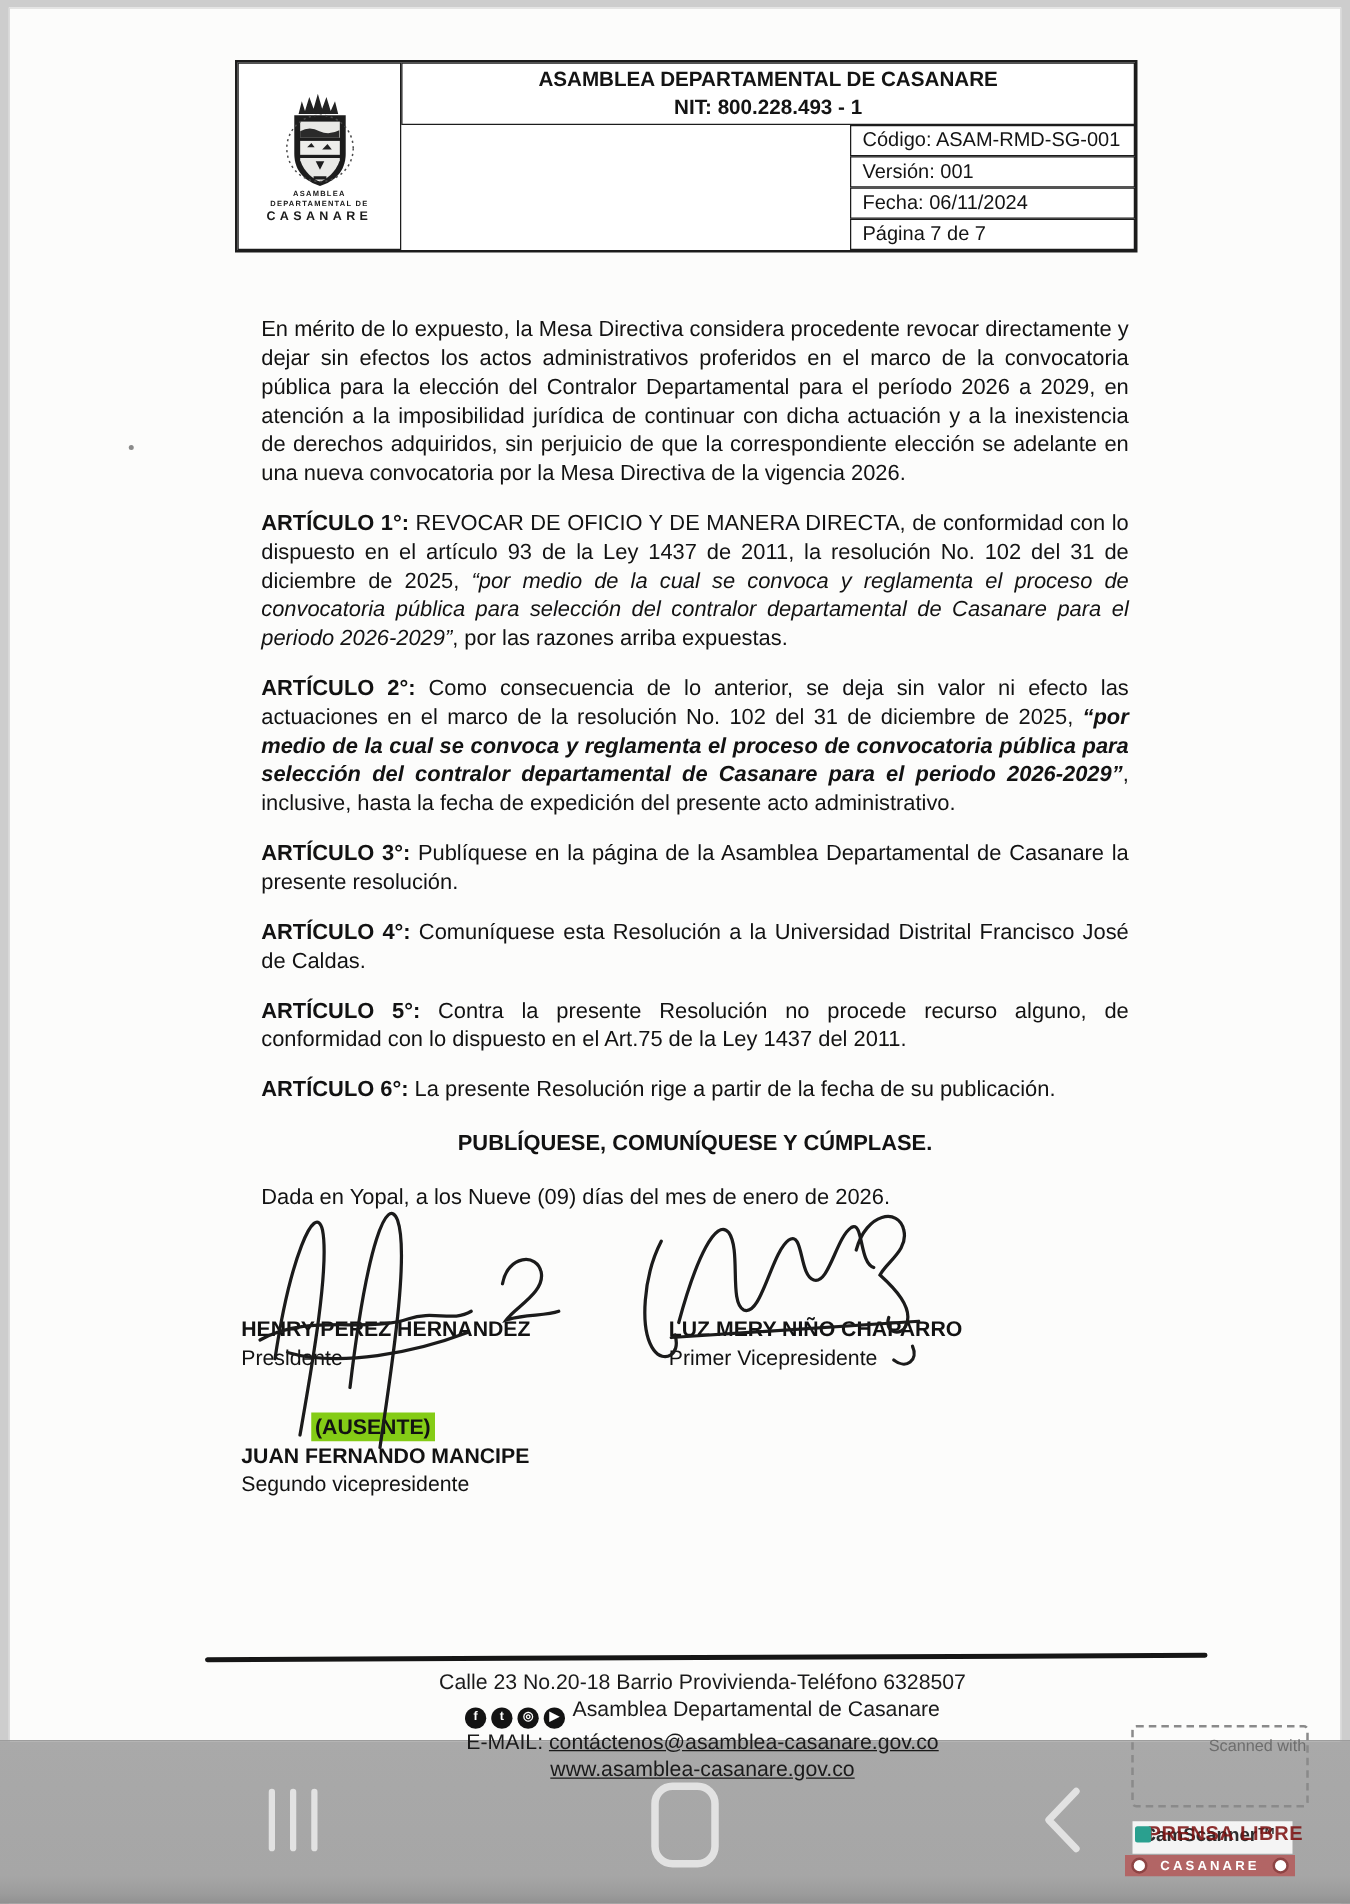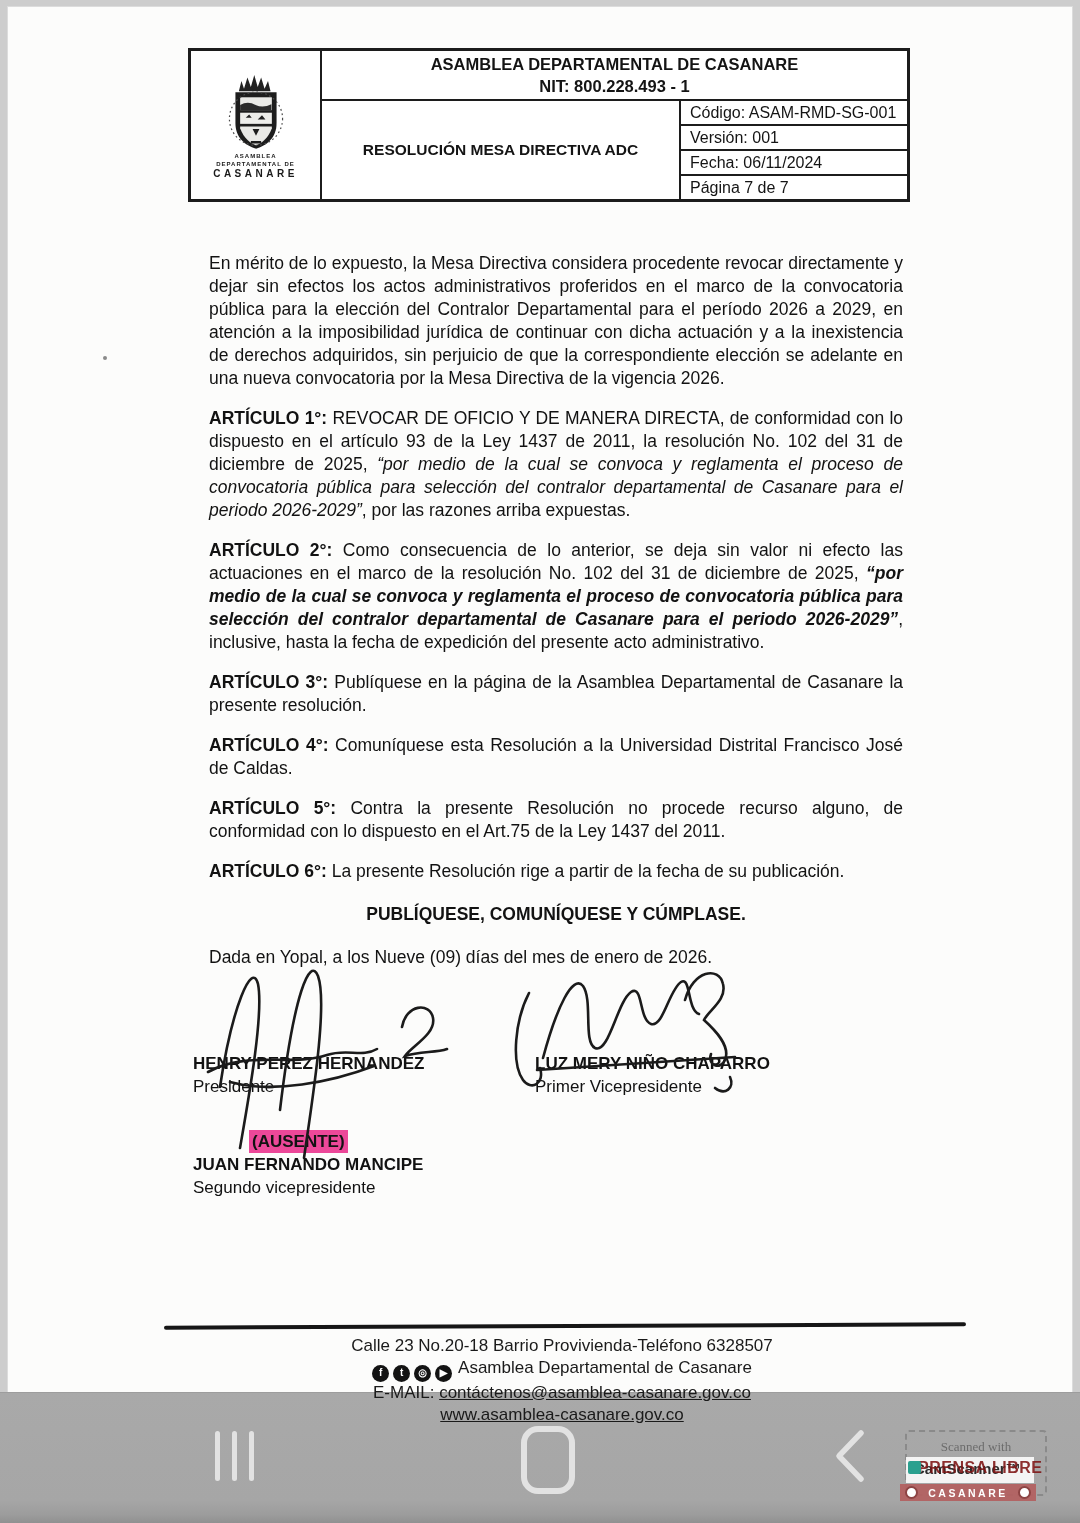--- a/index.html
+++ b/index.html
@@ -33,21 +33,21 @@
   .q-italic{font-style:italic;}
   .q-bold-italic{font-style:italic;font-weight:bold;}
   .publish{margin-top:20px !important;}
   .dada{margin-top:20px !important;text-align:left;}
 
   
   .sig{position:absolute;z-index:4;pointer-events:none;}
   .sig path{fill:none;stroke:#1b1b1b;stroke-width:2.6;stroke-linecap:round;}
   .sign-block{position:absolute;z-index:3;font-size:17px;color:#121212;line-height:23px;}
   .sign-name{font-weight:bold;}
-  .ausente-tag{display:inline-block;font-weight:bold;background:#ec4899;padding:0 3px;margin-left:56px;}
+  .ausente-tag{display:inline-block;font-weight:bold;background:#84cc16;padding:0 3px;margin-left:56px;}
   .speck{position:absolute;left:96px;top:350px;width:4px;height:4px;background:#8a8a8a;border-radius:50%;}
 
   
   .foot-rule{position:absolute;left:157px;top:1318px;width:802px;height:4px;background:#161616;
     border-radius:3px;transform:rotate(-0.25deg);}
   .doc-footer{position:absolute;left:130px;top:1329px;width:850px;text-align:center;z-index:6;
     font-size:17px;color:#1a1a1a;line-height:22px;}
   .doc-footer .row{margin:0;}
   .social{display:inline-flex;gap:4px;vertical-align:-3px;margin-right:6px;}
   .s-ico{width:17px;height:17px;border-radius:50%;background:#131313;color:#fff;font-size:10px;
@@ -58,22 +58,22 @@
   .navbar{position:absolute;left:0;top:1392px;width:1080px;height:131px;z-index:5;
     background:linear-gradient(#a9a9a9 0%,#a6a6a6 82%,#9c9c9c 93%,#8f8f8f 100%);
     border-top:1px solid #9d9d9d;}
   .nav-recents{position:absolute;left:215px;top:1431px;display:flex;gap:12px;z-index:7;cursor:pointer;}
   .nav-recents span{width:5px;height:50px;background:#e2e2e2;border-radius:3px;}
   .nav-home{position:absolute;left:521px;top:1426px;width:42px;height:56px;border:6px solid #e2e2e2;
     border-radius:17px;z-index:7;cursor:pointer;}
   .nav-back{position:absolute;left:833px;top:1429px;z-index:7;cursor:pointer;}
 
   
-  .wm-box{position:absolute;left:905px;top:1430px;width:138px;height:62px;border:2px dashed #8a8a8a;
-    border-radius:4px;z-index:8;text-align:center;font-family:Liberation Serif, serif;}
+  .wm-box{position:absolute;left:905px;top:1380px;width:138px;height:62px;border:2px dashed #8a8a8a;
+    border-radius:4px;z-index:8;text-align:right;}
   .wm-line1{margin-top:7px;font-size:13px;color:#6d6d6d;}
   .wm-white{position:absolute;left:906px;top:1457px;width:128px;height:26px;background:rgba(255,255,255,0.88);z-index:9;}
   .wm-cam{position:absolute;left:914px;top:1460px;width:146px;font-size:15px;font-weight:bold;color:#2d2d2d;
     z-index:10;text-align:left;white-space:nowrap;}
   .wm-prensa{position:absolute;left:918px;top:1459px;font-size:16px;font-weight:bold;color:rgba(125,18,18,0.88);
     letter-spacing:0.5px;z-index:11;white-space:nowrap;}
   .wm-teal{position:absolute;left:908px;top:1461px;width:13px;height:13px;background:#2aa08f;border-radius:2px;z-index:12;}
   .wm-banner{position:absolute;left:900px;top:1484px;width:136px;height:17px;background:rgba(179,95,95,0.92);
     z-index:12;display:flex;align-items:center;justify-content:center;font-size:10.5px;font-weight:bold;
     letter-spacing:2.5px;color:#fff;}
@@ -104,21 +104,20 @@
             <div>ASAMBLEA</div>
             <div>DEPARTAMENTAL DE</div>
             <div class="big">CASANARE</div>
           </div>
         </div>
       </div>
       <div class="hdr-cell cell-title">
         <div>ASAMBLEA DEPARTAMENTAL DE CASANARE</div>
         <div>NIT: 800.228.493 - 1</div>
       </div>
-      <div class="hdr-cell cell-doctype">RESOLUCIÓN MESA DIRECTIVA ADC</div>
       <div class="hdr-cell cell-meta row2">Código: ASAM-RMD-SG-001</div>
       <div class="hdr-cell cell-meta row3">Versión: 001</div>
       <div class="hdr-cell cell-meta row4">Fecha: 06/11/2024</div>
       <div class="hdr-cell cell-meta row5">Página 7 de 7</div>
     </div>
 
     <div class="speck"></div>
 
     <div class="doc-body">
       <p>En mérito de lo expuesto, la Mesa Directiva considera procedente revocar directamente y dejar sin efectos los actos administrativos proferidos en el marco de la convocatoria pública para la elección del Contralor Departamental para el período 2026 a 2029, en atención a la imposibilidad jurídica de continuar con dicha actuación y a la inexistencia de derechos adquiridos, sin perjuicio de que la correspondiente elección se adelante en una nueva convocatoria por la Mesa Directiva de la vigencia 2026.</p>

